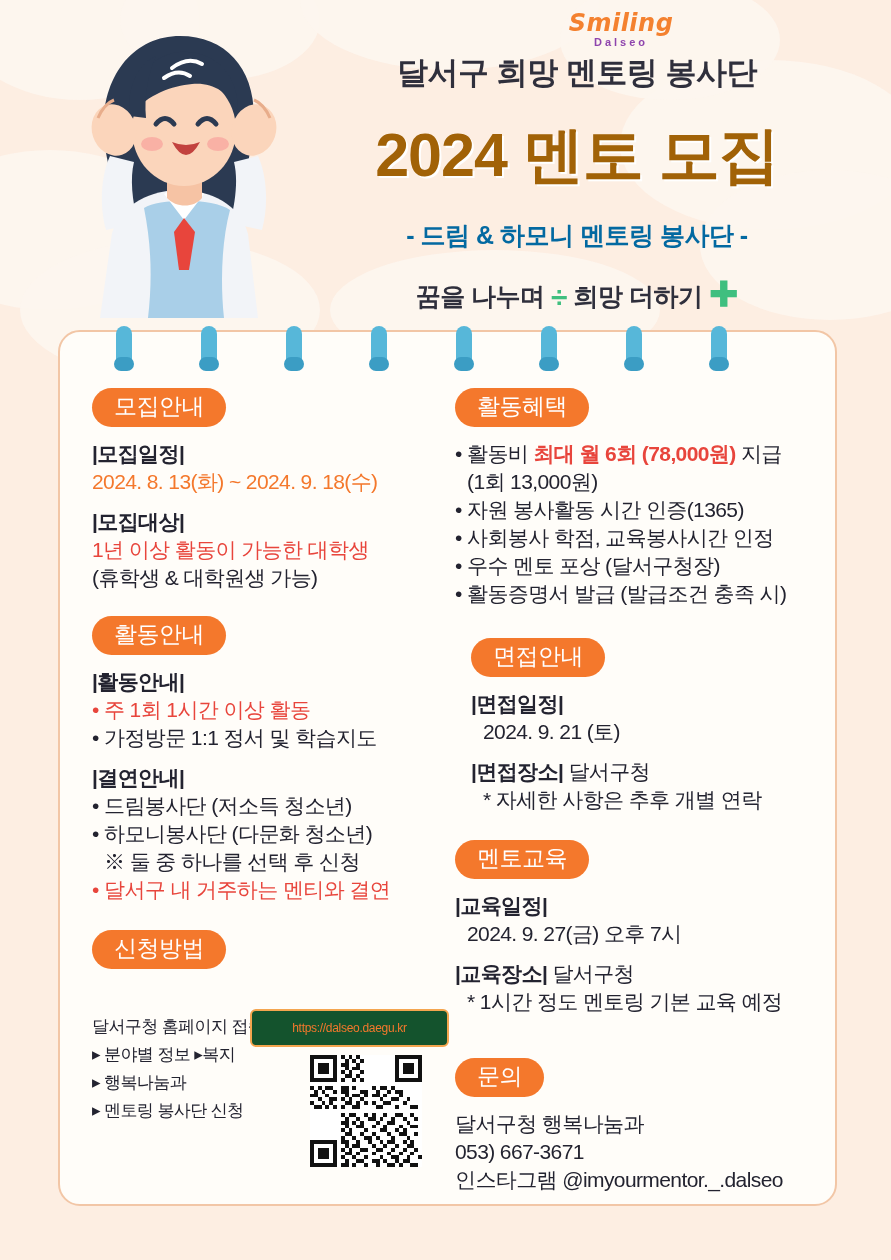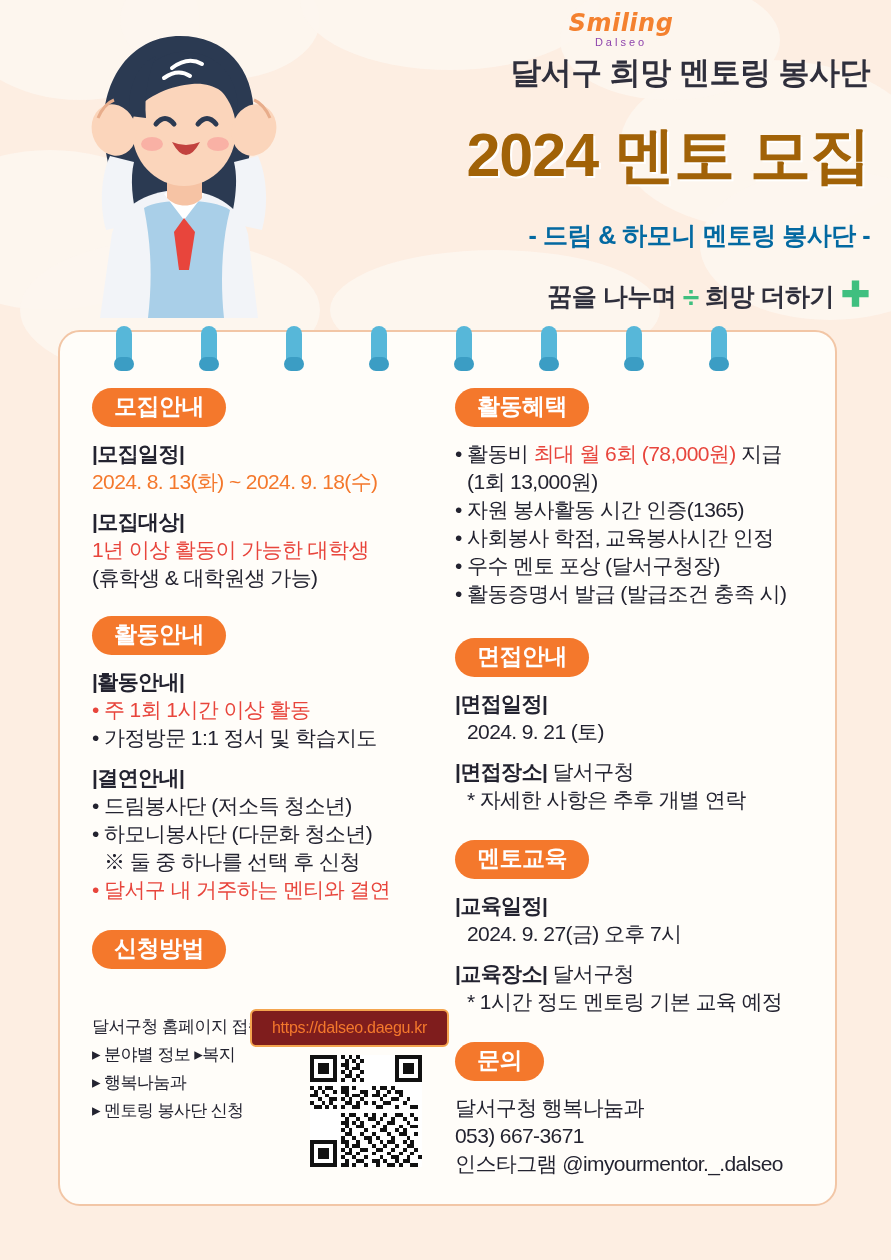--- a/index.html
+++ b/index.html
@@ -50,30 +50,30 @@
     font-style: italic;
     font-weight: bold;
     color: #f4812f;
     letter-spacing: 0.5px;
     line-height: 26px;
   }
   .logo-sub {
     font-size: 11px;
     color: #8e44ad;
     letter-spacing: 3px;
-    font-weight: normal;
+    font-weight: bold;
     line-height: 12px;
   }
 
   .title-block {
     position: absolute;
-    left: 300px;
+    left: 292px;
     top: 52px;
     width: 570px;
-    text-align: right;
+    text-align: center;
   }
   .title-line1 {
     font-size: 31px;
     font-weight: bold;
     color: #2f2f3c;
     letter-spacing: -0.5px;
   }
   .title-line2 {
     font-size: 61px;
     font-weight: bold;
@@ -166,60 +166,60 @@
     left: 455px;
     top: 388px;
     width: 360px;
   }
 
   .pill {
     display: inline-block;
     background: #f4782c;
     color: #fff;
     font-size: 23px;
-    font-weight: bold;
+    font-weight: normal;
     padding: 7px 22px 9px 22px;
     border-radius: 22px;
     letter-spacing: -0.5px;
     line-height: 1;
     text-align: right;
   }
   .section { margin-bottom: 18px; }
   .sec-body {
     margin-top: 13px;
     font-size: 21px;
     color: #232330;
     line-height: 28px;
     letter-spacing: -0.6px;
   }
   .lbl { font-weight: bold; }
   .orange { color: #f4782c; }
   .red { color: #e8453c; }
-  .bold { font-weight: normal; }
+  .bold { font-weight: bold; }
   .gap { height: 12px; }
   .ind { padding-left: 12px; }
 
   
   .apply-row {
     position: relative;
     margin-top: 6px;
   }
   .url-box {
     position: absolute;
     left: 158px;
     top: -4px;
     width: 195px;
     height: 34px;
     border: 2px solid #f4a54f;
     border-radius: 6px;
     color: #f4782c;
-    font-size: 16px;
+    font-size: 12px;
     text-align: center;
     line-height: 34px;
-    background: #7f1d1d;
+    background: #14532d;
     letter-spacing: -0.3px;
   }
   .qr {
     position: absolute;
     left: 218px;
     top: 42px;
     width: 112px;
     height: 112px;
   }
   .apply-steps {
@@ -562,21 +562,21 @@
           <span>•</span>
           <span>우수 멘토 포상 (달서구청장)</span>
         </div>
         <div>
           <span>•</span>
           <span>활동증명서 발급 (발급조건 충족 시)</span>
         </div>
       </div>
     </div>
 
-    <div class="section" style="margin-top:30px;">
+    <div class="section" style="margin-top:30px;margin-left:16px;">
       <div class="pill">면접안내</div>
       <div class="sec-body">
         <div class="lbl">|면접일정|</div>
         <div class="ind">2024. 9. 21 (토)</div>
         <div class="gap"></div>
         <div>
           <span class="lbl">|면접장소|</span>
           <span>달서구청</span>
         </div>
         <div class="ind">* 자세한 사항은 추후 개별 연락</div>
@@ -590,21 +590,21 @@
         <div class="ind">2024. 9. 27(금) 오후 7시</div>
         <div class="gap"></div>
         <div>
           <span class="lbl">|교육장소|</span>
           <span>달서구청</span>
         </div>
         <div class="ind">* 1시간 정도 멘토링 기본 교육 예정</div>
       </div>
     </div>
 
-    <div class="section" style="margin-top:26px;">
+    <div class="section" style="margin-top:42px;">
       <div class="pill">문의</div>
       <div class="sec-body">
         <div>달서구청 행복나눔과</div>
         <div>053) 667-3671</div>
         <div>인스타그램 @imyourmentor._.dalseo</div>
       </div>
     </div>
   </div>
 
 </div>

